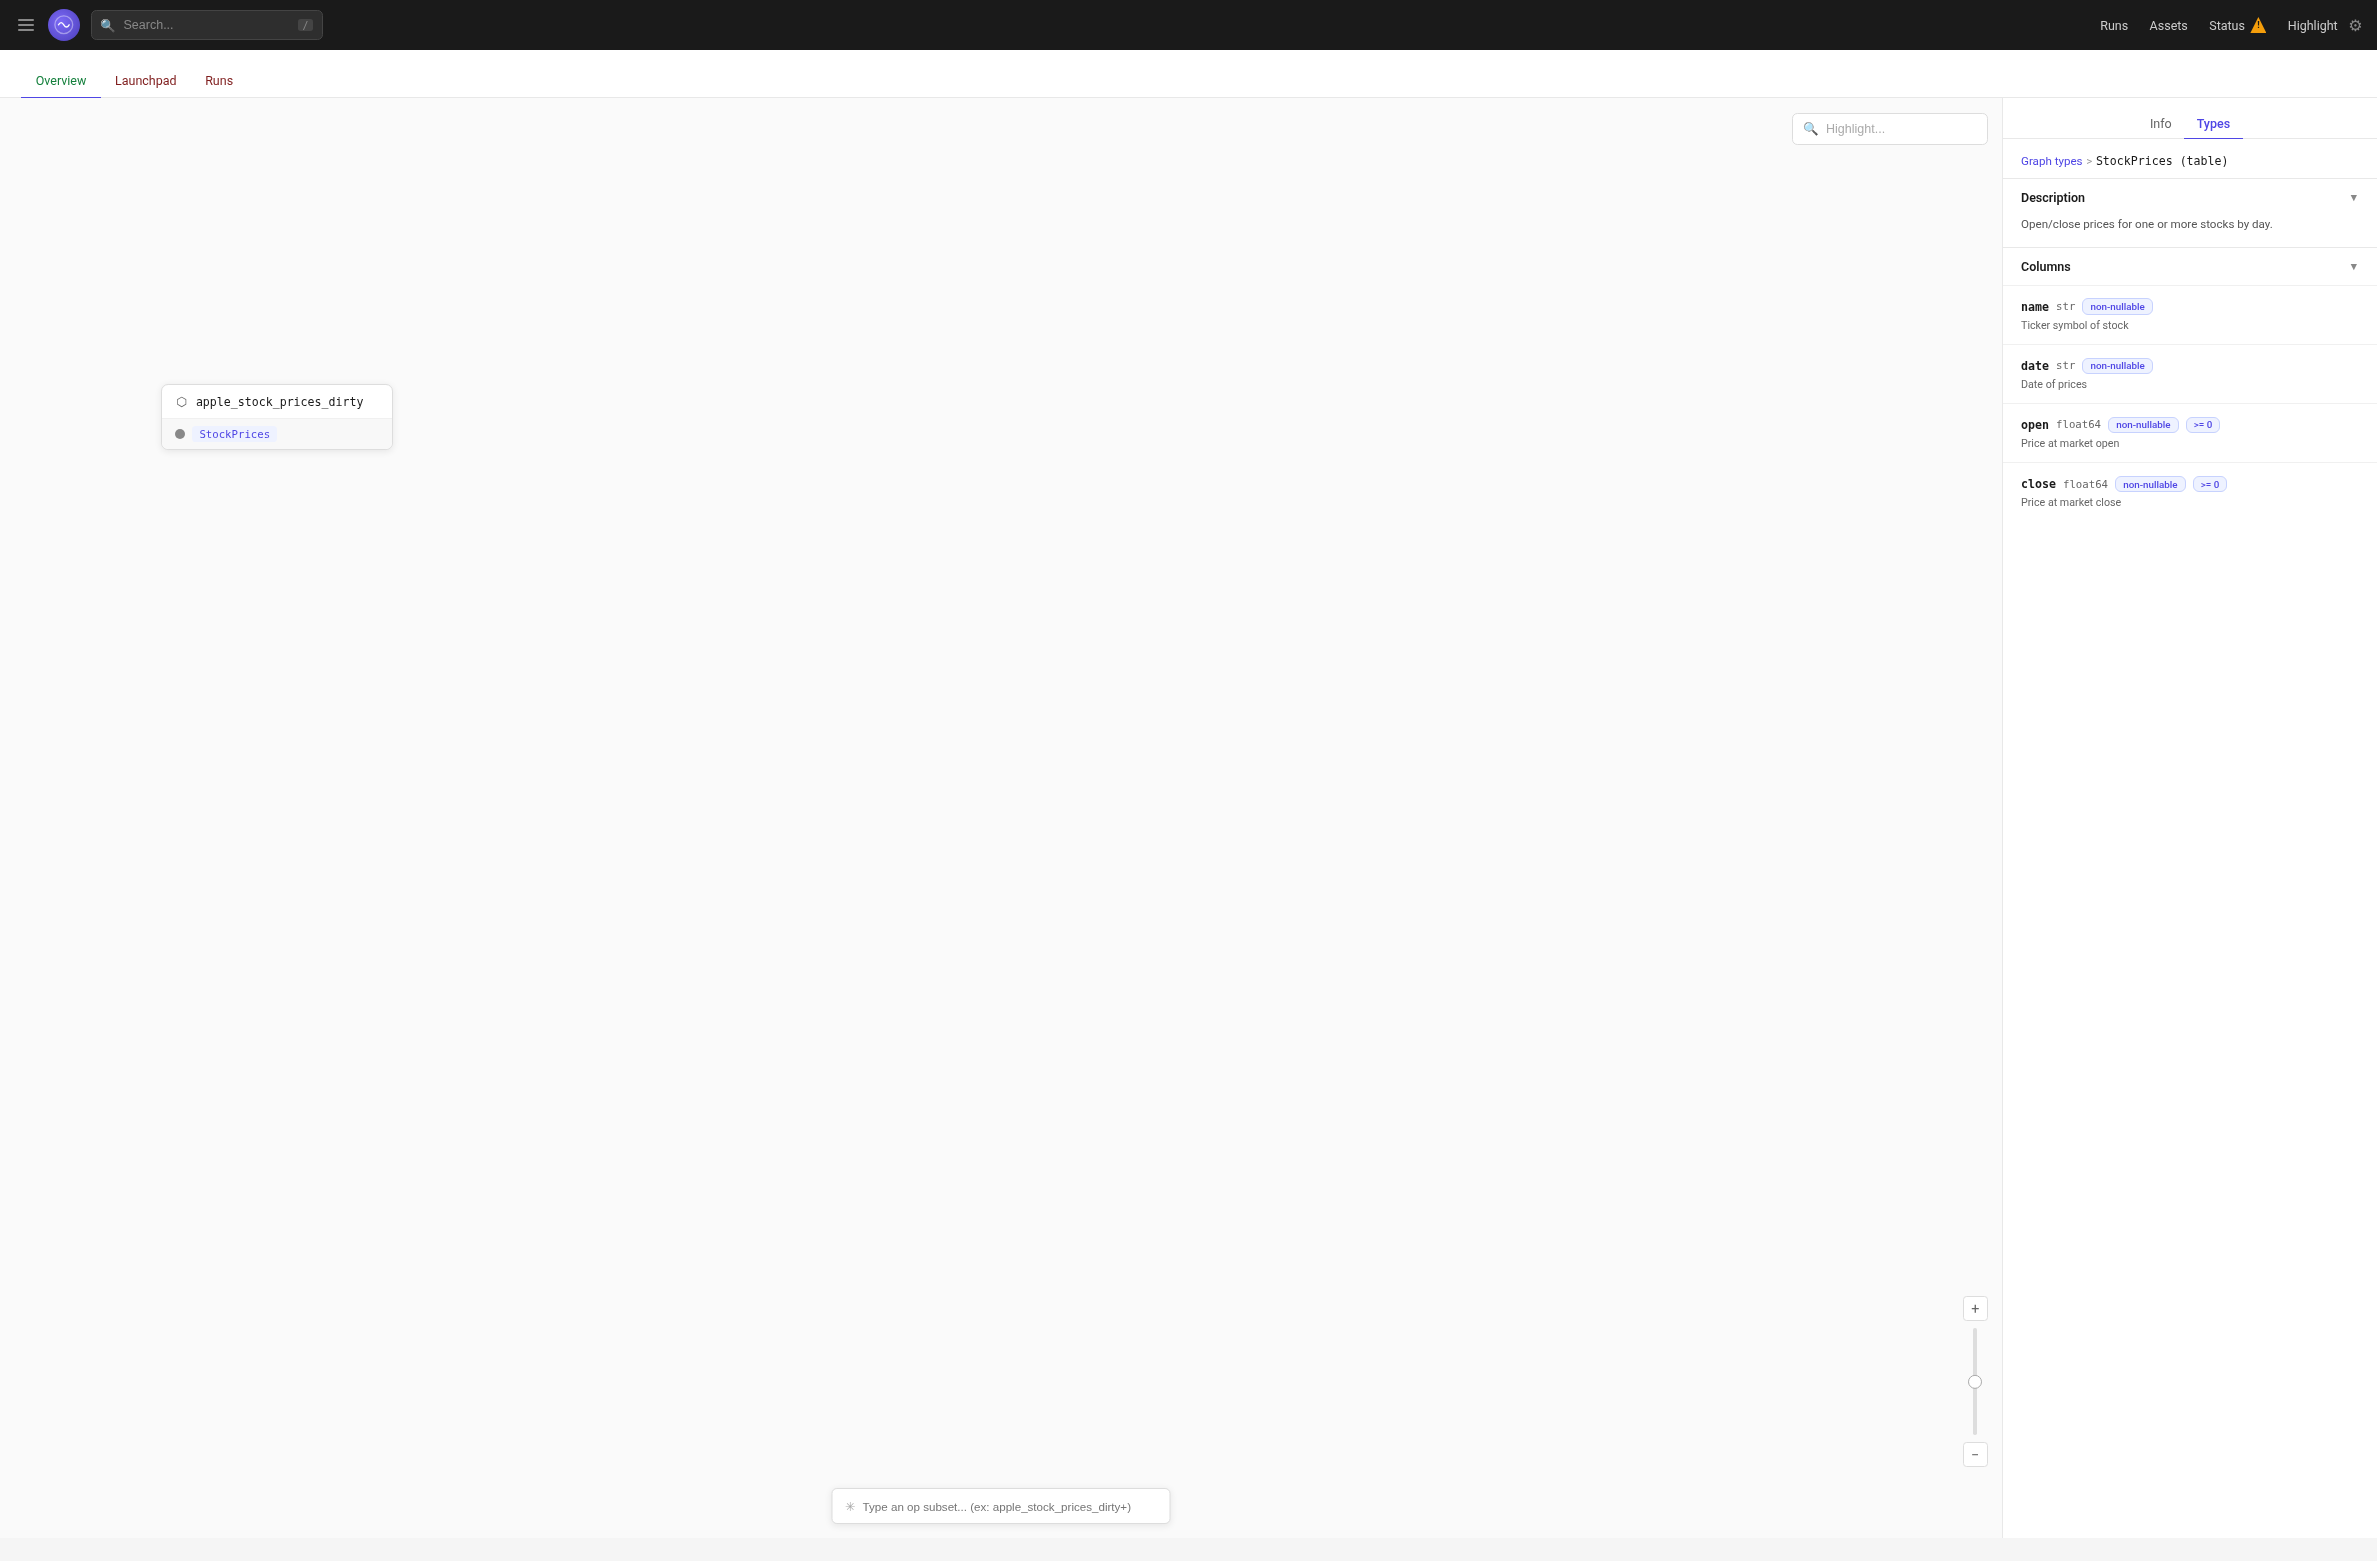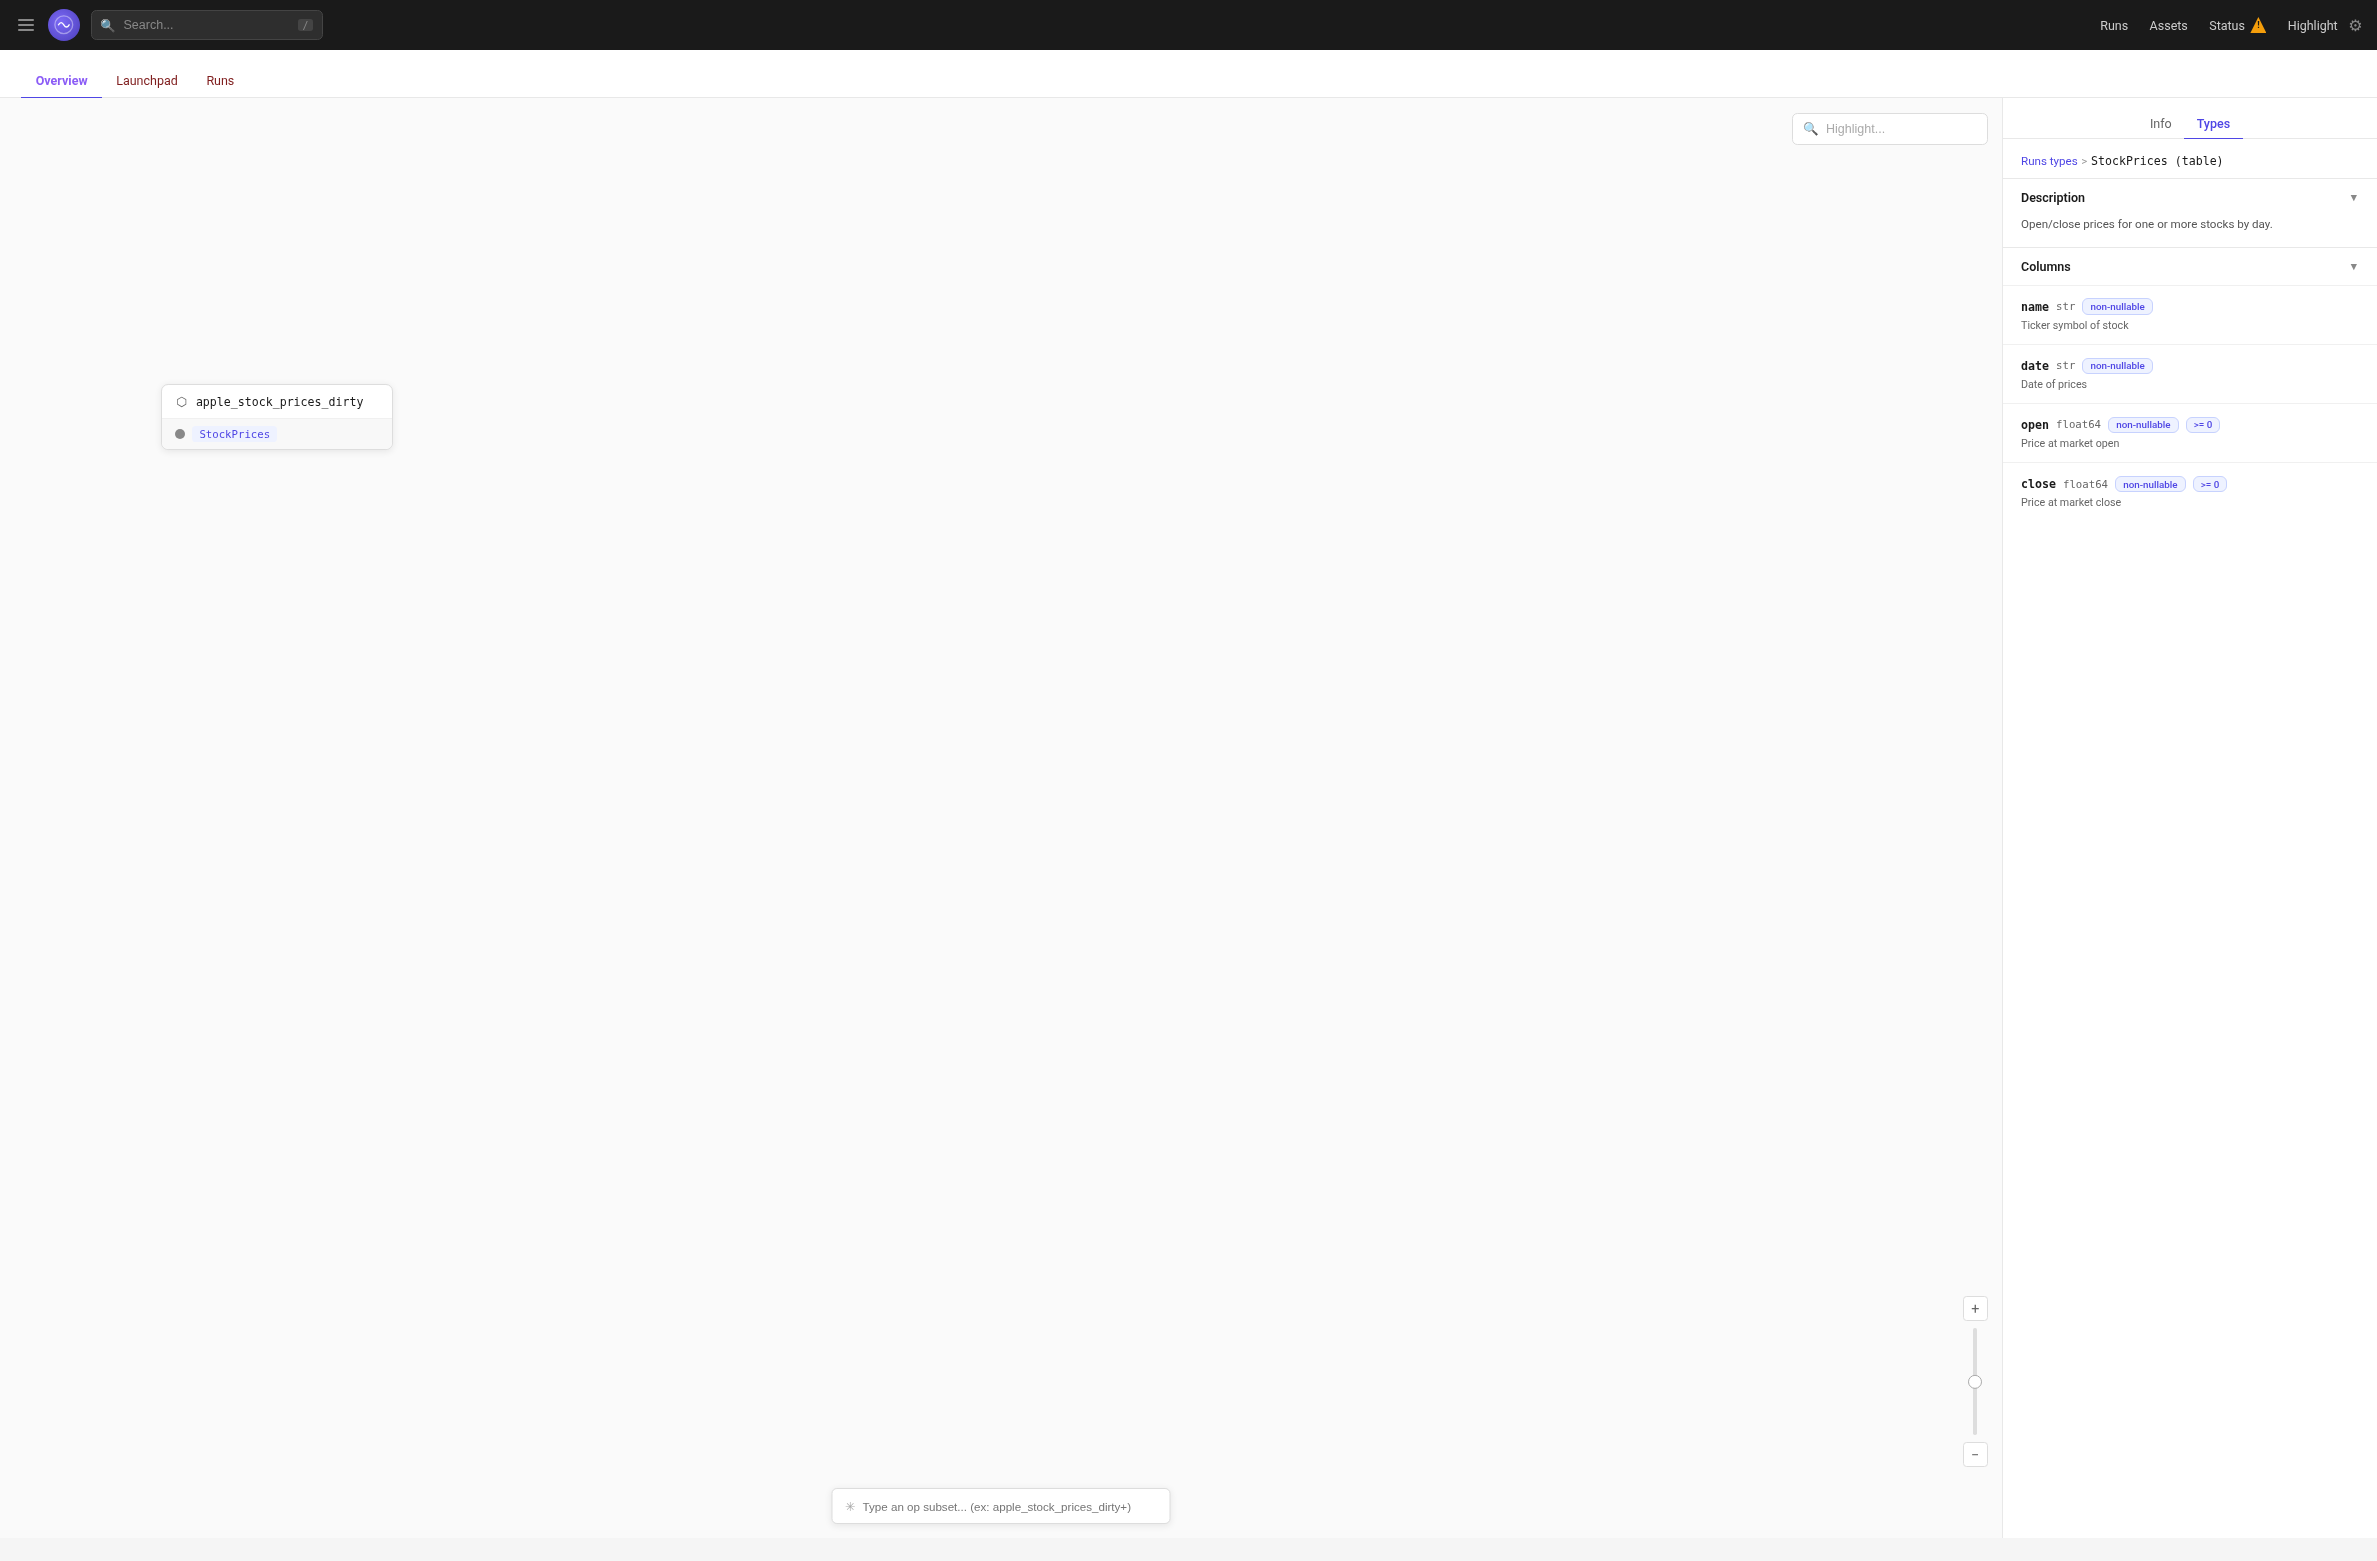--- a/index.html
+++ b/index.html
@@ -147,23 +147,23 @@
     }
     .page-tab {
       padding: 9px 14.3px;
       cursor: pointer;
       font-size: 12.5px;
       color: #7f1d1d;
       border-bottom: 1.8px solid transparent;
       margin-bottom: -0.9px;
     }
     .page-tab.active {
-      color: #8b5cf6;
+      color: #15803d;
       border-bottom-color: #4f46e5;
-      font-weight: 700;
+      font-weight: 400;
     }
 
     
     .main-layout {
       display: flex;
       height: calc(100vh - 50px - 71px);
       overflow: hidden;
     }
 
     
@@ -562,21 +562,21 @@
   <aside class="right-panel">
 
     <div class="panel-tabs">
       <div class="panel-tab">Info</div>
       <div class="panel-tab active">Types</div>
     </div>
 
     <div class="panel-content">
 
       <div class="panel-breadcrumb">
-        <span class="breadcrumb-link">Runs types</span>
+        <span class="breadcrumb-link">Graph types</span>
         <span class="breadcrumb-sep">&gt;</span>
         <span class="breadcrumb-current">StockPrices (table)</span>
       </div>
 
       <div class="panel-section">
         <div class="panel-section-header">
           <span class="panel-section-title">Description</span>
           <span class="panel-section-chevron">▼</span>
         </div>
         <div class="panel-section-body">

